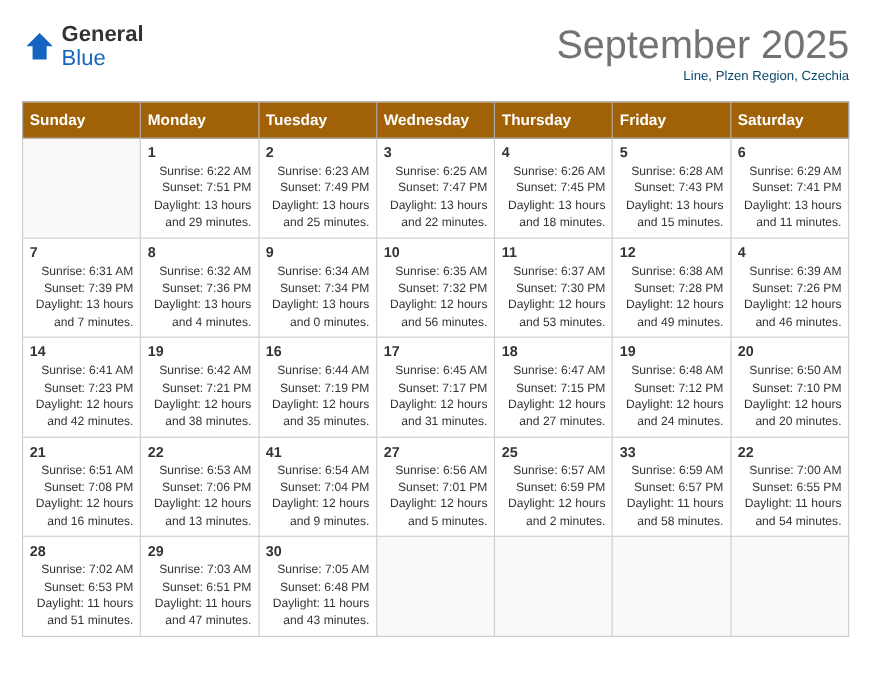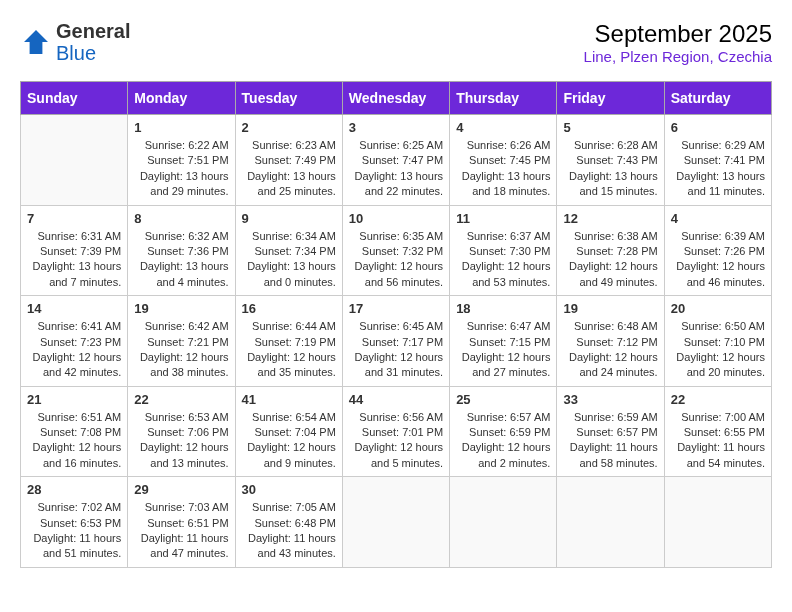--- a/index.html
+++ b/index.html
@@ -37,35 +37,35 @@
     }
     .logo-icon {
       width: 32px;
       height: 32px;
       margin-right: 4px;
     }
     .title-area {
       text-align: right;
     }
     .month-title {
-      font-size: 24px;
+      font-size: 36px;
       font-weight: normal;
-      color: #000000;
+      color: #737373;
     }
     .location {
-      font-size: 15px;
-      color: #6d28d9;
+      font-size: 12px;
+      color: #0c4a6e;
     }
     .calendar {
       width: 100%;
       border-collapse: collapse;
       table-layout: fixed;
     }
     .calendar thead tr th {
-      background-color: #6d28d9;
+      background-color: #a16207;
       color: #fff;
       padding: 8px 6px;
       font-size: 14px;
       font-weight: bold;
       text-align: left;
       border: 1px solid #aaa;
     }
     .calendar tbody tr td {
       vertical-align: top;
       border: 1px solid #ccc;
@@ -215,21 +215,21 @@
         </td>
         <td>
           <span class="day-number">22</span>
           <div class="cell-text">Sunrise: 6:53 AM<br>Sunset: 7:06 PM<br>Daylight: 12 hours and 13 minutes.</div>
         </td>
         <td>
           <span class="day-number">41</span>
           <div class="cell-text">Sunrise: 6:54 AM<br>Sunset: 7:04 PM<br>Daylight: 12 hours and 9 minutes.</div>
         </td>
         <td>
-          <span class="day-number">44</span>
+          <span class="day-number">27</span>
           <div class="cell-text">Sunrise: 6:56 AM<br>Sunset: 7:01 PM<br>Daylight: 12 hours and 5 minutes.</div>
         </td>
         <td>
           <span class="day-number">25</span>
           <div class="cell-text">Sunrise: 6:57 AM<br>Sunset: 6:59 PM<br>Daylight: 12 hours and 2 minutes.</div>
         </td>
         <td>
           <span class="day-number">33</span>
           <div class="cell-text">Sunrise: 6:59 AM<br>Sunset: 6:57 PM<br>Daylight: 11 hours and 58 minutes.</div>
         </td>

